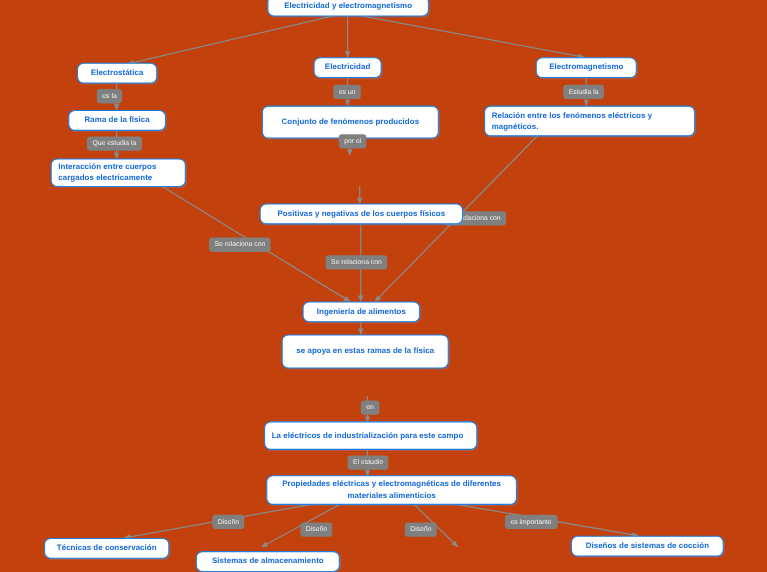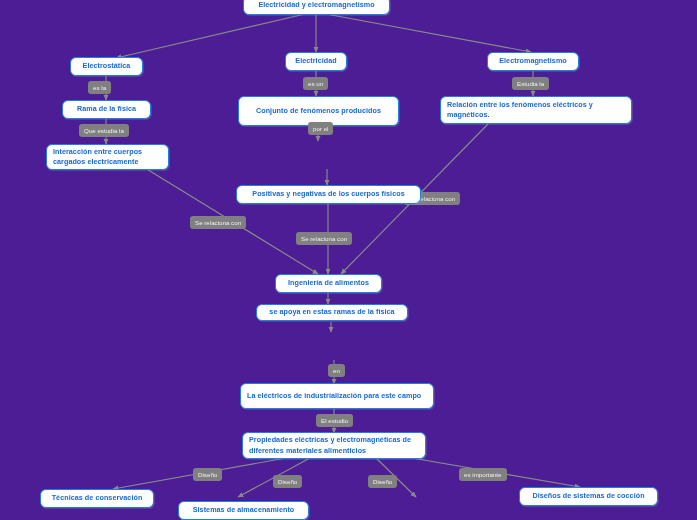--- a/index.html
+++ b/index.html
@@ -10,21 +10,21 @@
     width: 697px;
     height: 520px;
     background: #eff2fc;
     font-family: "Liberation Sans", sans-serif;
     overflow: hidden;
   }
   #canvas {
     position: relative;
     width: 697px;
     height: 520px;
-    background: #4c1d95;
+    background: #c2410c;
   }
   #edges {
     position: absolute;
     left: 0;
     top: 0;
     width: 697px;
     height: 520px;
     pointer-events: none;
   }
   .node {
@@ -137,30 +137,30 @@
 
 
   <div class="node center" style="left:236px; top:185px; width:185px; height:19px;">
     <span>Positivas y negativas de los cuerpos físicos</span>
   </div>
 
   <div class="node center" style="left:275px; top:274px; width:107px; height:19px;">
     <span>Ingeniería de alimentos</span>
   </div>
 
-  <div class="node center" style="left:256px; top:304px; width:152px; height:17px;">
+  <div class="node center" style="left:256px; top:304px; width:152px; height:31px;">
     <span>se apoya en estas ramas de la física</span>
   </div>
 
 
   <div class="node left" style="left:240px; top:383px; width:194px; height:26px;">
     <span>La eléctricos de industrialización para este campo</span>
   </div>
 
-  <div class="node left" style="left:242px; top:432px; width:184px; height:27px;">
+  <div class="node left" style="left:242px; top:432px; width:228px; height:27px;text-align:center;">
     <span>Propiedades eléctricas y electromagnéticas de diferentes materiales alimenticios</span>
   </div>
 
   <div class="node center" style="left:40px; top:489px; width:114px; height:19px;">
     <span>Técnicas de conservación</span>
   </div>
 
   <div class="node center" style="left:178px; top:501px; width:131px; height:19px;">
     <span>Sistemas de almacenamiento</span>
   </div>

